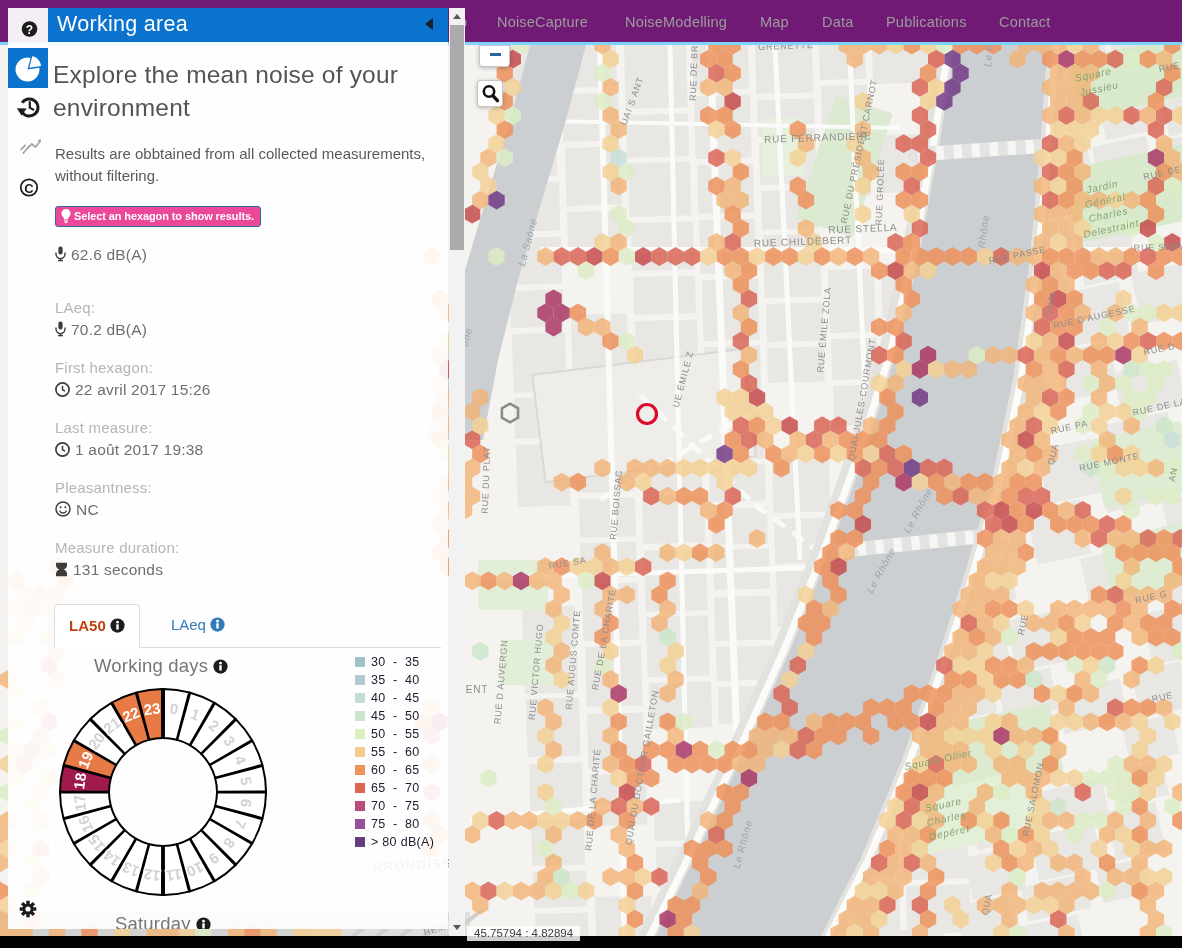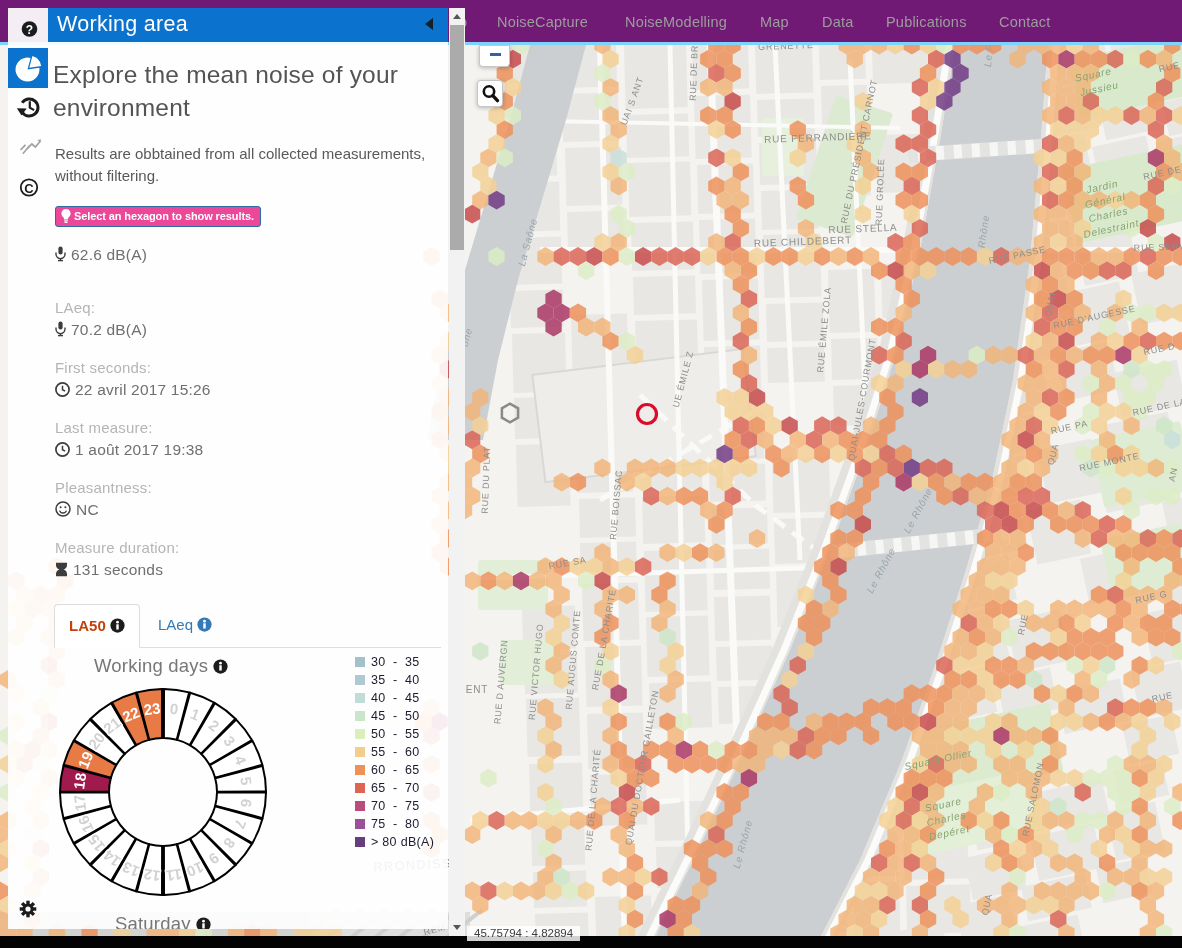--- a/index.html
+++ b/index.html
@@ -24,21 +24,21 @@
 h1.x { position:absolute; left:5px; top:16px; width:380px; font-size:24.5px; line-height:33px; font-weight:400; color:#545454; letter-spacing:.2px; }
 p.desc { position:absolute; left:7px; top:101px; width:380px; font-size:15px; line-height:21.5px; color:#595959; }
 #selbtn { position:absolute; left:7px; top:164px; height:21px; background:#ec4899; border:1px solid #2e6da4; border-radius:3px; color:#fff; font-size:11px; font-weight:700; padding:0 6px 0 5px; letter-spacing:-0.1px; line-height:19px; }
 .grp { position:absolute; left:7px; width:380px; }
 .grp .lb { font-size:15px; color:#b5b5b5; letter-spacing:.2px; }
 .grp .vl { font-size:15.5px; color:#6f6f6f; margin-top:5px; letter-spacing:.2px; }
 .grp svg { vertical-align:-2px; margin-right:5px; }
 
 #tabs { position:absolute; left:6px; top:562px; width:387px; height:44px; border-bottom:1px solid #ddd; }
 #tab1 { position:absolute; left:6px; top:562px; width:86px; height:44px; background:#fff; border:1px solid #ddd; border-bottom:1px solid #fff; border-radius:4px 4px 0 0; color:#c2410c; font-size:15px; text-align:center; line-height:42px;font-weight:bold; }
-#tab2 { position:absolute; left:110px; top:562px; width:80px; height:44px; color:#337ab7; font-size:15px; line-height:42px; }
+#tab2 { position:absolute; left:110px; top:562px; width:80px; height:44px; color:#337ab7; font-size:15px; text-align:center; line-height:42px; }
 .ctitle { position:absolute; font-size:18.5px; color:#777; letter-spacing:.2px; }
 #legend { position:absolute; left:307px; top:610px; }
 .lrow { height:18px; white-space:nowrap; }
 .lsq { display:inline-block; width:10px; height:10px; margin-right:6px; vertical-align:-1px; }
 .ltx { font-size:12.5px; color:#1c1c30; letter-spacing:.3px; }
 
 #vsb { position:absolute; left:441px; top:0; width:16px; height:928px; background:#f2f2f2; }
 #vsb .btn { position:absolute; left:0; width:16px; height:17px; background:#f2f2f2; }
 #vsb .thumb { position:absolute; left:1px; top:17px; width:14px; height:225px; background:#ababab; }
 .tri-up { position:absolute; left:4px; top:6px; width:0; height:0; border-left:4px solid transparent; border-right:4px solid transparent; border-bottom:5px solid #555; }
@@ -1459,21 +1459,21 @@
         <div class="grp" style="top:257px">
           <div class="lb">LAeq:</div>
           <div class="vl"><svg width="11" height="16" viewBox="0 0 11 16">
               <rect x="3.4" y="0.5" width="4.2" height="8" rx="2.1" fill="#3c3c3c"></rect>
               <path d="M1 6.5 v1.6 a4.5 4.5 0 0 0 9 0 V6.5" fill="none" stroke="#3c3c3c" stroke-width="1.4"></path>
               <line x1="5.5" y1="12.6" x2="5.5" y2="14" stroke="#3c3c3c" stroke-width="1.4"></line>
               <line x1="3" y1="14.6" x2="8" y2="14.6" stroke="#3c3c3c" stroke-width="1.4"></line>
             </svg>70.2 dB(A)</div>
         </div>
         <div class="grp" style="top:317px">
-          <div class="lb">First seconds:</div>
+          <div class="lb">First hexagon:</div>
           <div class="vl"><svg width="15" height="15" viewBox="0 0 15 15">
               <circle cx="7.5" cy="7.5" r="6.6" fill="none" stroke="#3c3c3c" stroke-width="1.7"></circle>
               <path d="M7.5 3.8 v3.9 l2.6 1.5" fill="none" stroke="#3c3c3c" stroke-width="1.5"></path>
             </svg>22 avril 2017 15:26</div>
         </div>
         <div class="grp" style="top:377px">
           <div class="lb">Last measure:</div>
           <div class="vl"><svg width="15" height="15" viewBox="0 0 15 15">
               <circle cx="7.5" cy="7.5" r="6.6" fill="none" stroke="#3c3c3c" stroke-width="1.7"></circle>
               <path d="M7.5 3.8 v3.9 l2.6 1.5" fill="none" stroke="#3c3c3c" stroke-width="1.5"></path>

